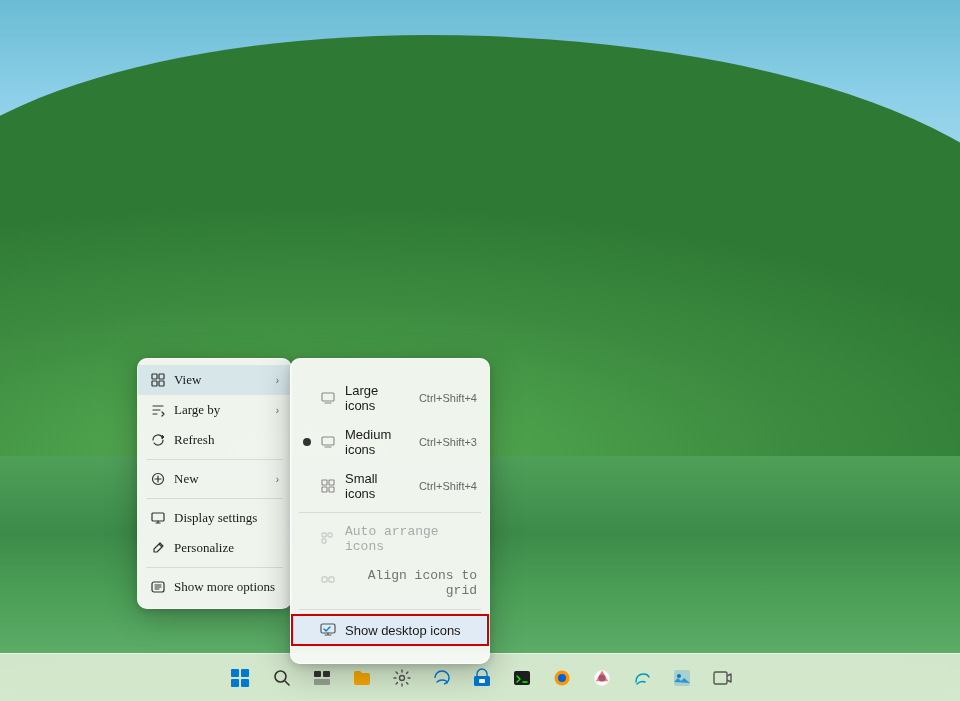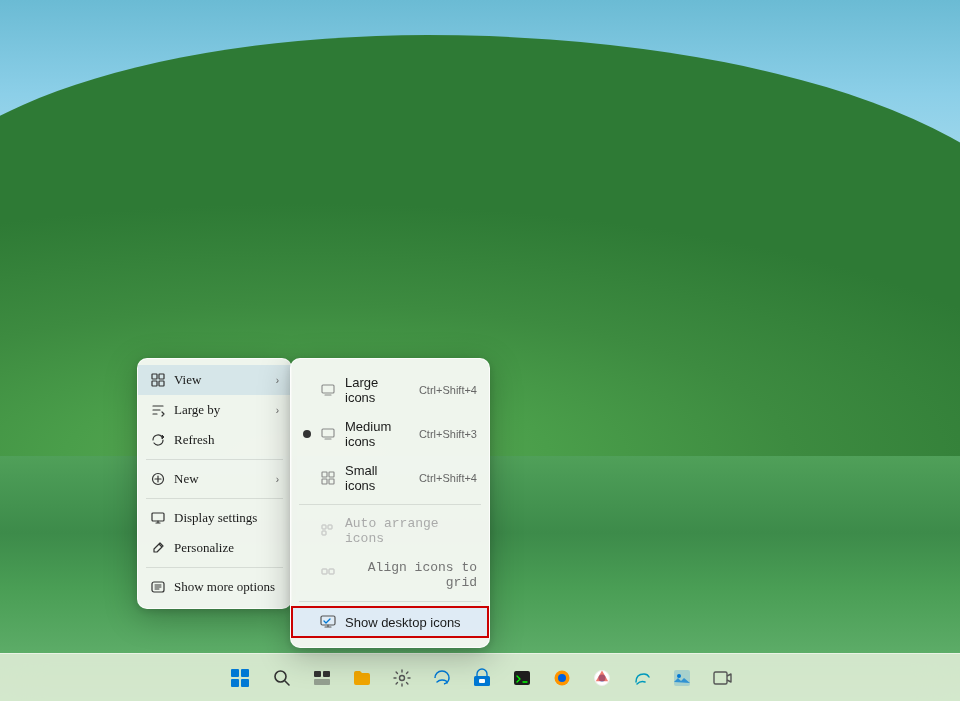--- a/index.html
+++ b/index.html
@@ -134,21 +134,21 @@
 
     
     #submenu-view {
       position: absolute;
       top: 358px;
       left: 290px;
       width: 200px;
       background: rgba(245, 248, 243, 0.97);
       border-radius: 10px;
       box-shadow: 0 8px 32px rgba(0,0,0,0.25), 0 2px 8px rgba(0,0,0,0.15);
-      padding: 9px 0;
+      padding: 17px 0;
       z-index: 101;
       border: 1px solid rgba(255,255,255,0.8);
     }
 
     .submenu-item {
       display: flex;
       align-items: center;
       padding: 7px 12px;
       cursor: pointer;
       font-size: 13px;

